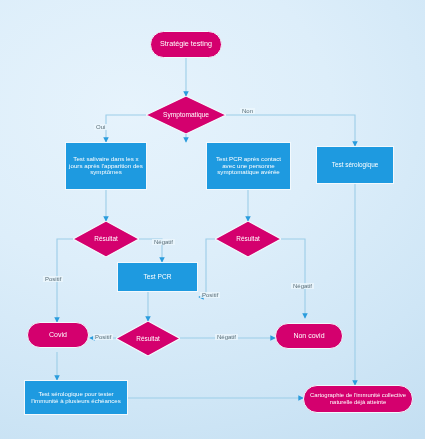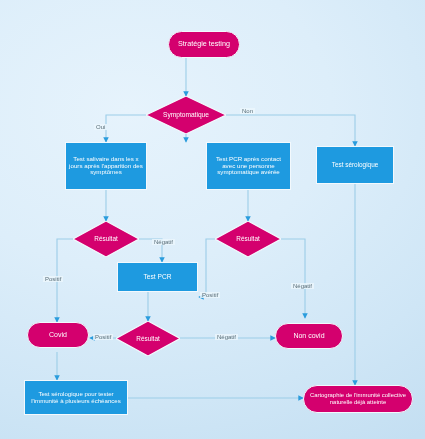--- a/index.html
+++ b/index.html
@@ -108,21 +108,21 @@
       <path d="M 177 338 L 275 338" marker-end="url(#arrowBlue)"></path>
 
       <path d="M 57 352 L 57 380" marker-end="url(#arrowBlue)"></path>
 
       <path d="M 355 184 L 355 385" marker-end="url(#arrowBlue)"></path>
 
       <path d="M 128 398 L 303 398" marker-end="url(#arrowBlue)"></path>
     </g>
   </svg>
 
-  <div class="node node-pill" style="left:168px; top:31px; width:72px; height:27px; font-size:7.2px;">
+  <div class="node node-pill" style="left:150px; top:31px; width:72px; height:27px; font-size:7.2px;">
     <span>Stratégie testing</span>
   </div>
 
   <div class="node node-dia" style="left:146px; top:96px; width:80px; height:38px; font-size:6.6px;">
     <svg class="dia-shape" viewBox="0 0 80 38" preserveAspectRatio="none">
       <polygon points="40,0 80,19 40,38 0,19" fill="#d4006e" stroke="#f3f9fd" stroke-width="1.2"></polygon>
     </svg>
     <span class="dia-label">Symptomatique</span>
   </div>
 

